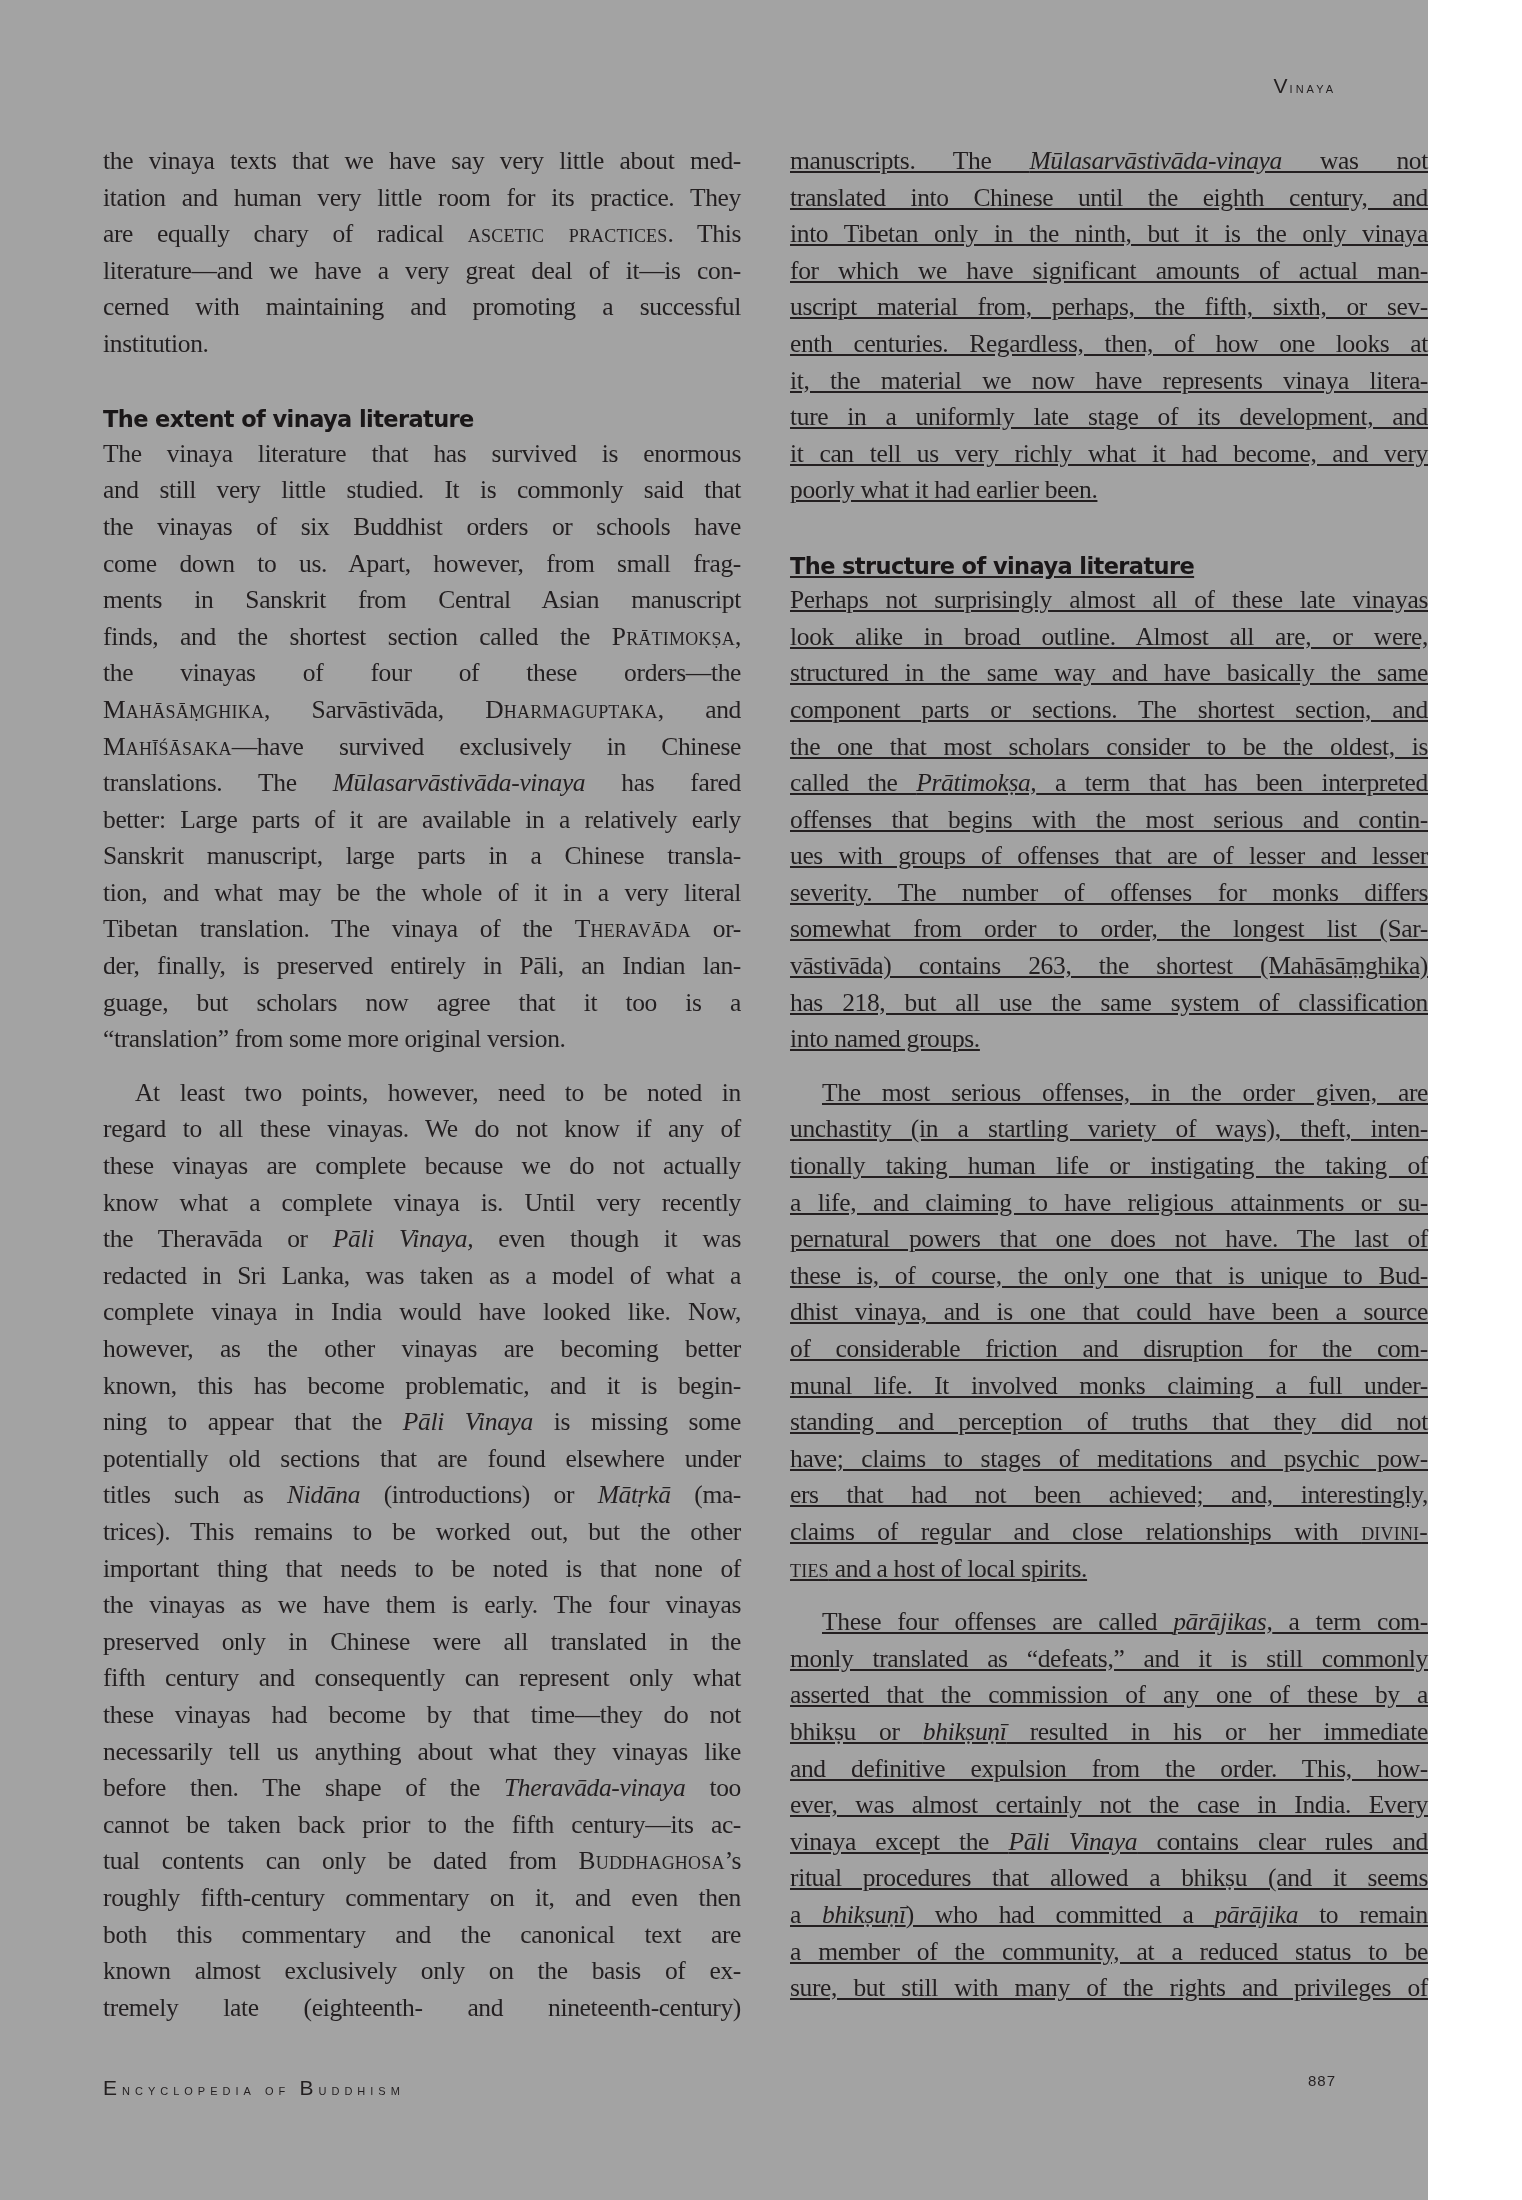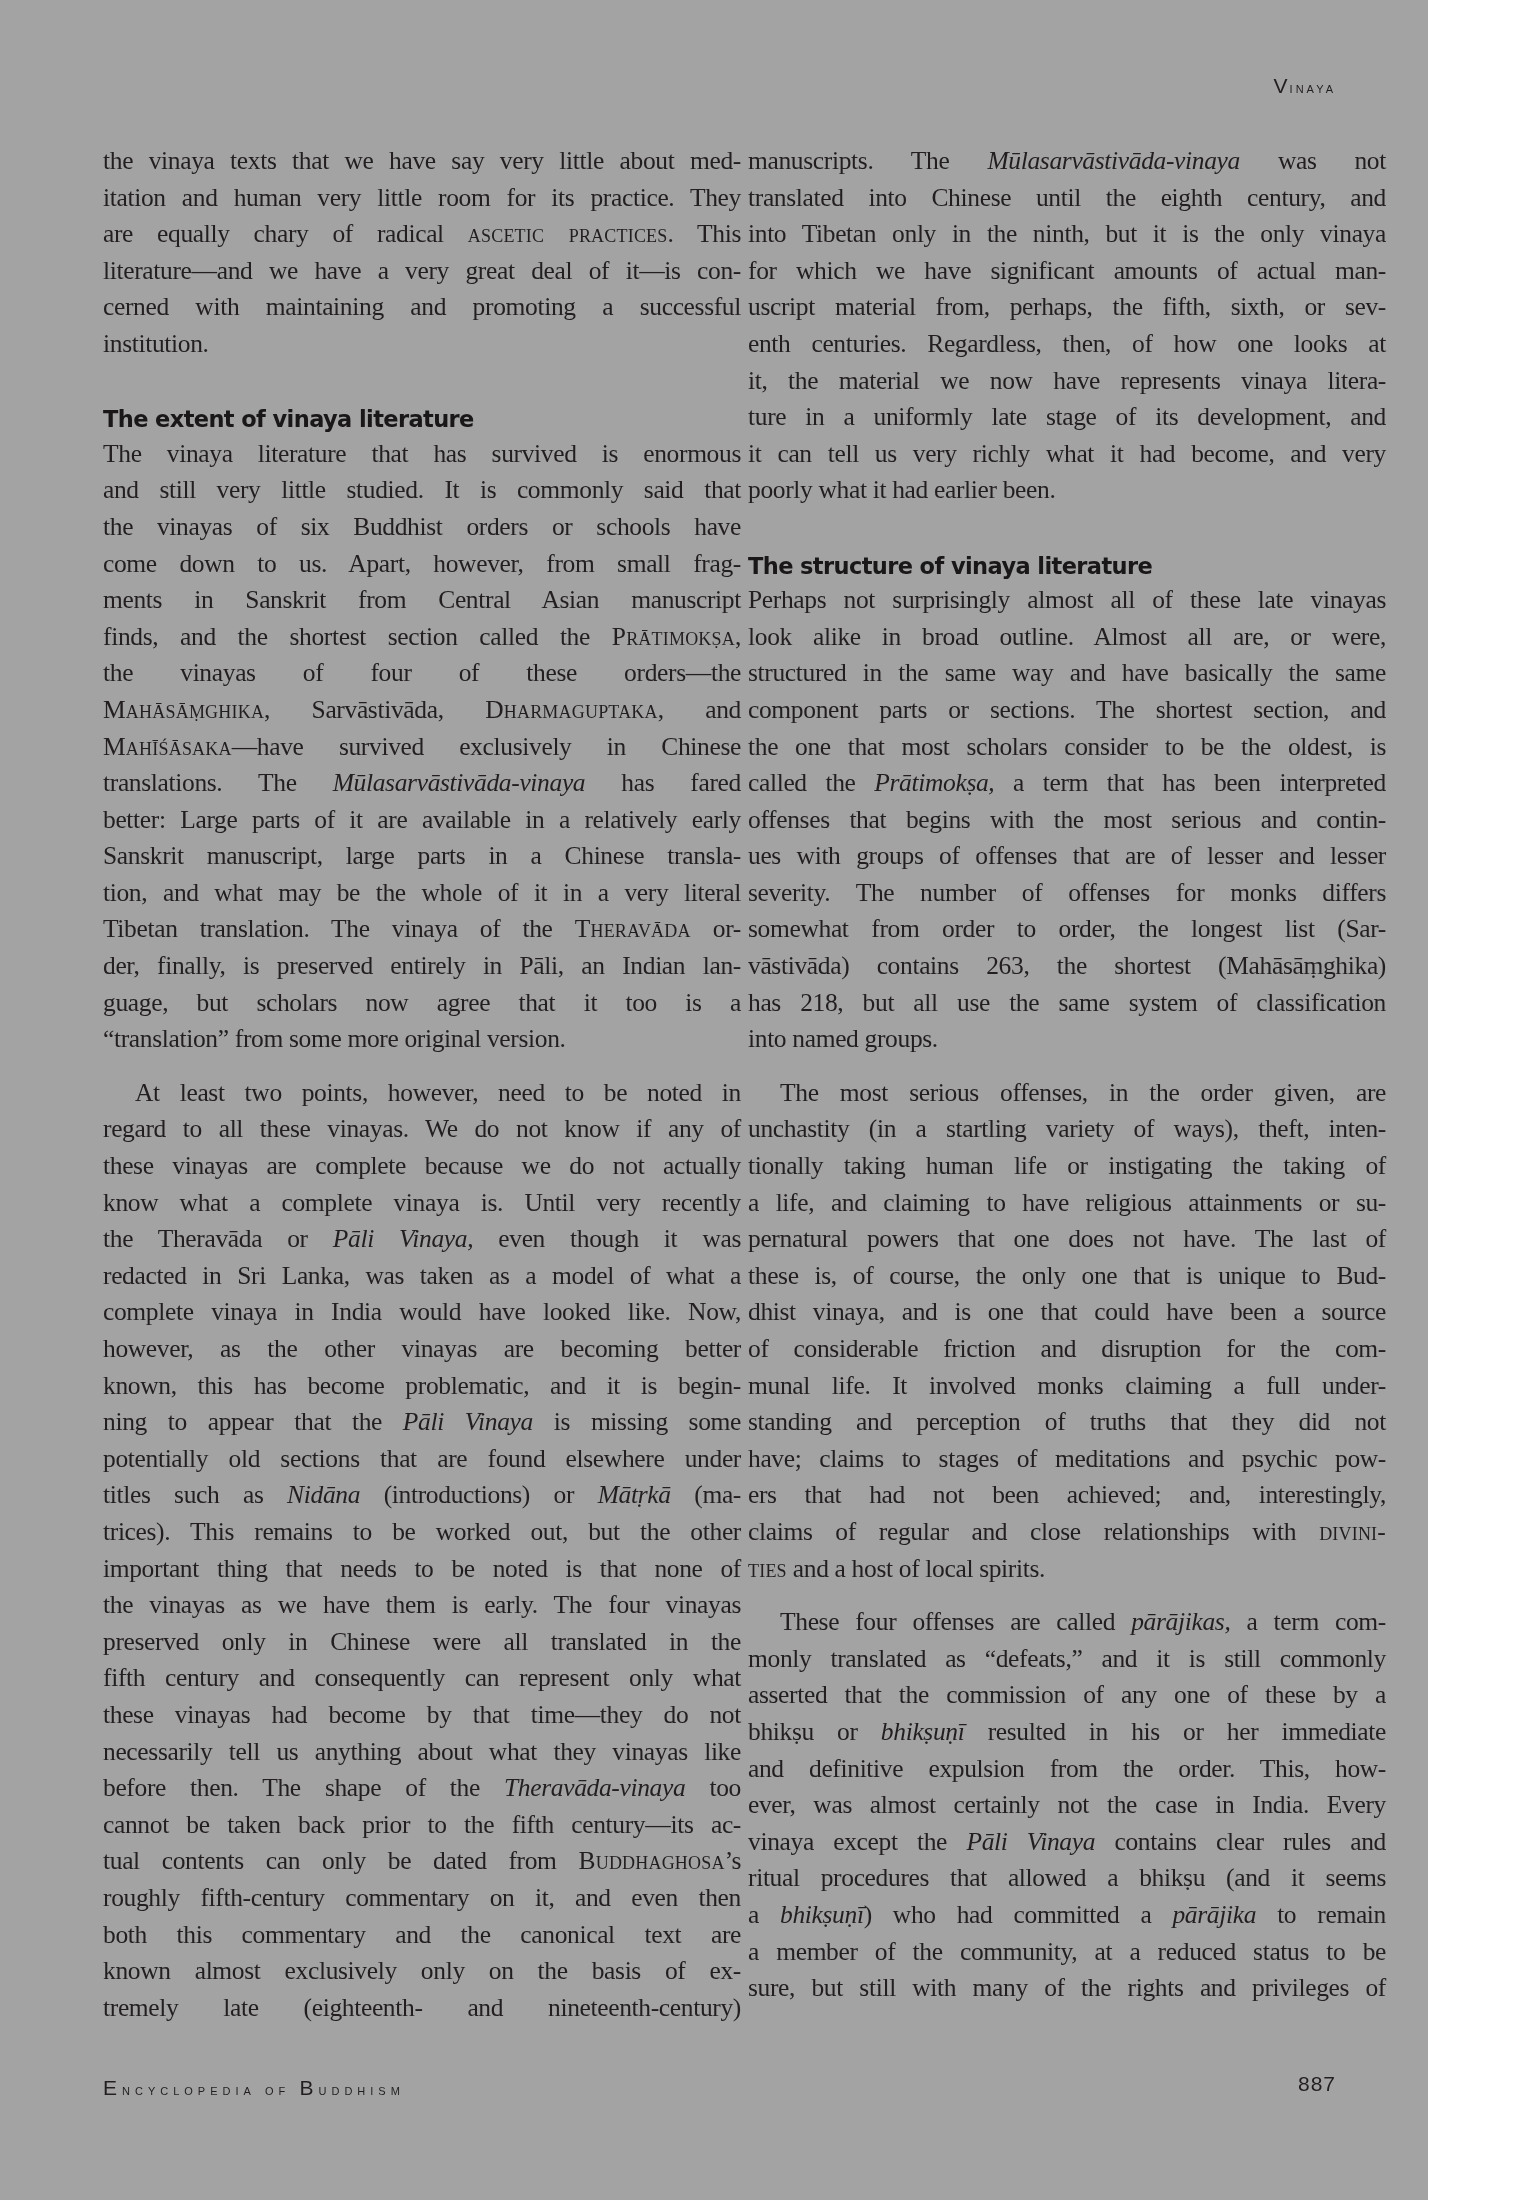--- a/index.html
+++ b/index.html
@@ -6,21 +6,21 @@
   body { width: 1522px; height: 2200px; position: relative; overflow: hidden; color: #231f20; }
   .page { position: absolute; left: 0; top: 0; width: 1428px; height: 2200px; background: #a3a3a3; }
   .running-head {
     position: absolute; top: 74px; right: 92px;
     font-family: "Liberation Sans", sans-serif; font-size: 15px; letter-spacing: 3px;
     font-variant: small-caps; color: #231f20;
   }
   .running-head .big { font-size: 21px; letter-spacing: 2px; }
   .col { position: absolute; top: 143px; width: 638px; }
   .col.left { left: 103px; }
-  .col.right { left: 748px; }
+  .col.right { left: 790px; text-decoration: underline; }
   .ln {
     display: block; height: 36.6px; line-height: 36.6px;
     font-family: "Liberation Serif", serif; font-size: 25.5px;
     text-align: justify; text-align-last: justify; white-space: nowrap;
     overflow: visible; letter-spacing: -0.35px;
   }
   .ln.last { text-align-last: left; }
   .ln.indent { text-indent: 32px; }
   .gap { display: block; height: 36.6px; }
   .gap-s { display: block; height: 17px; }
@@ -32,21 +32,21 @@
   .sc { font-variant: small-caps; letter-spacing: 0.2px; }
   i, .it { font-style: italic; }
   .footer-title {
     position: absolute; left: 103px; top: 2076px;
     font-family: "Liberation Sans", sans-serif; font-size: 15px; letter-spacing: 5px;
     font-variant: small-caps; color: #231f20;
   }
   .footer-title .big { font-size: 21px; }
   .page-number {
     position: absolute; right: 92px; top: 2072px;
-    font-family: "Liberation Sans", sans-serif; font-size: 21px; letter-spacing: 1px; color: #231f20;
+    font-family: "Liberation Sans", sans-serif; font-size: 15px; letter-spacing: 1px; color: #231f20;
   }
 </style>
 </head>
 <body>
 
 <div class="page">
 
   <div class="running-head"><span class="big">V</span>inaya</div>
 
   <div class="col left">

